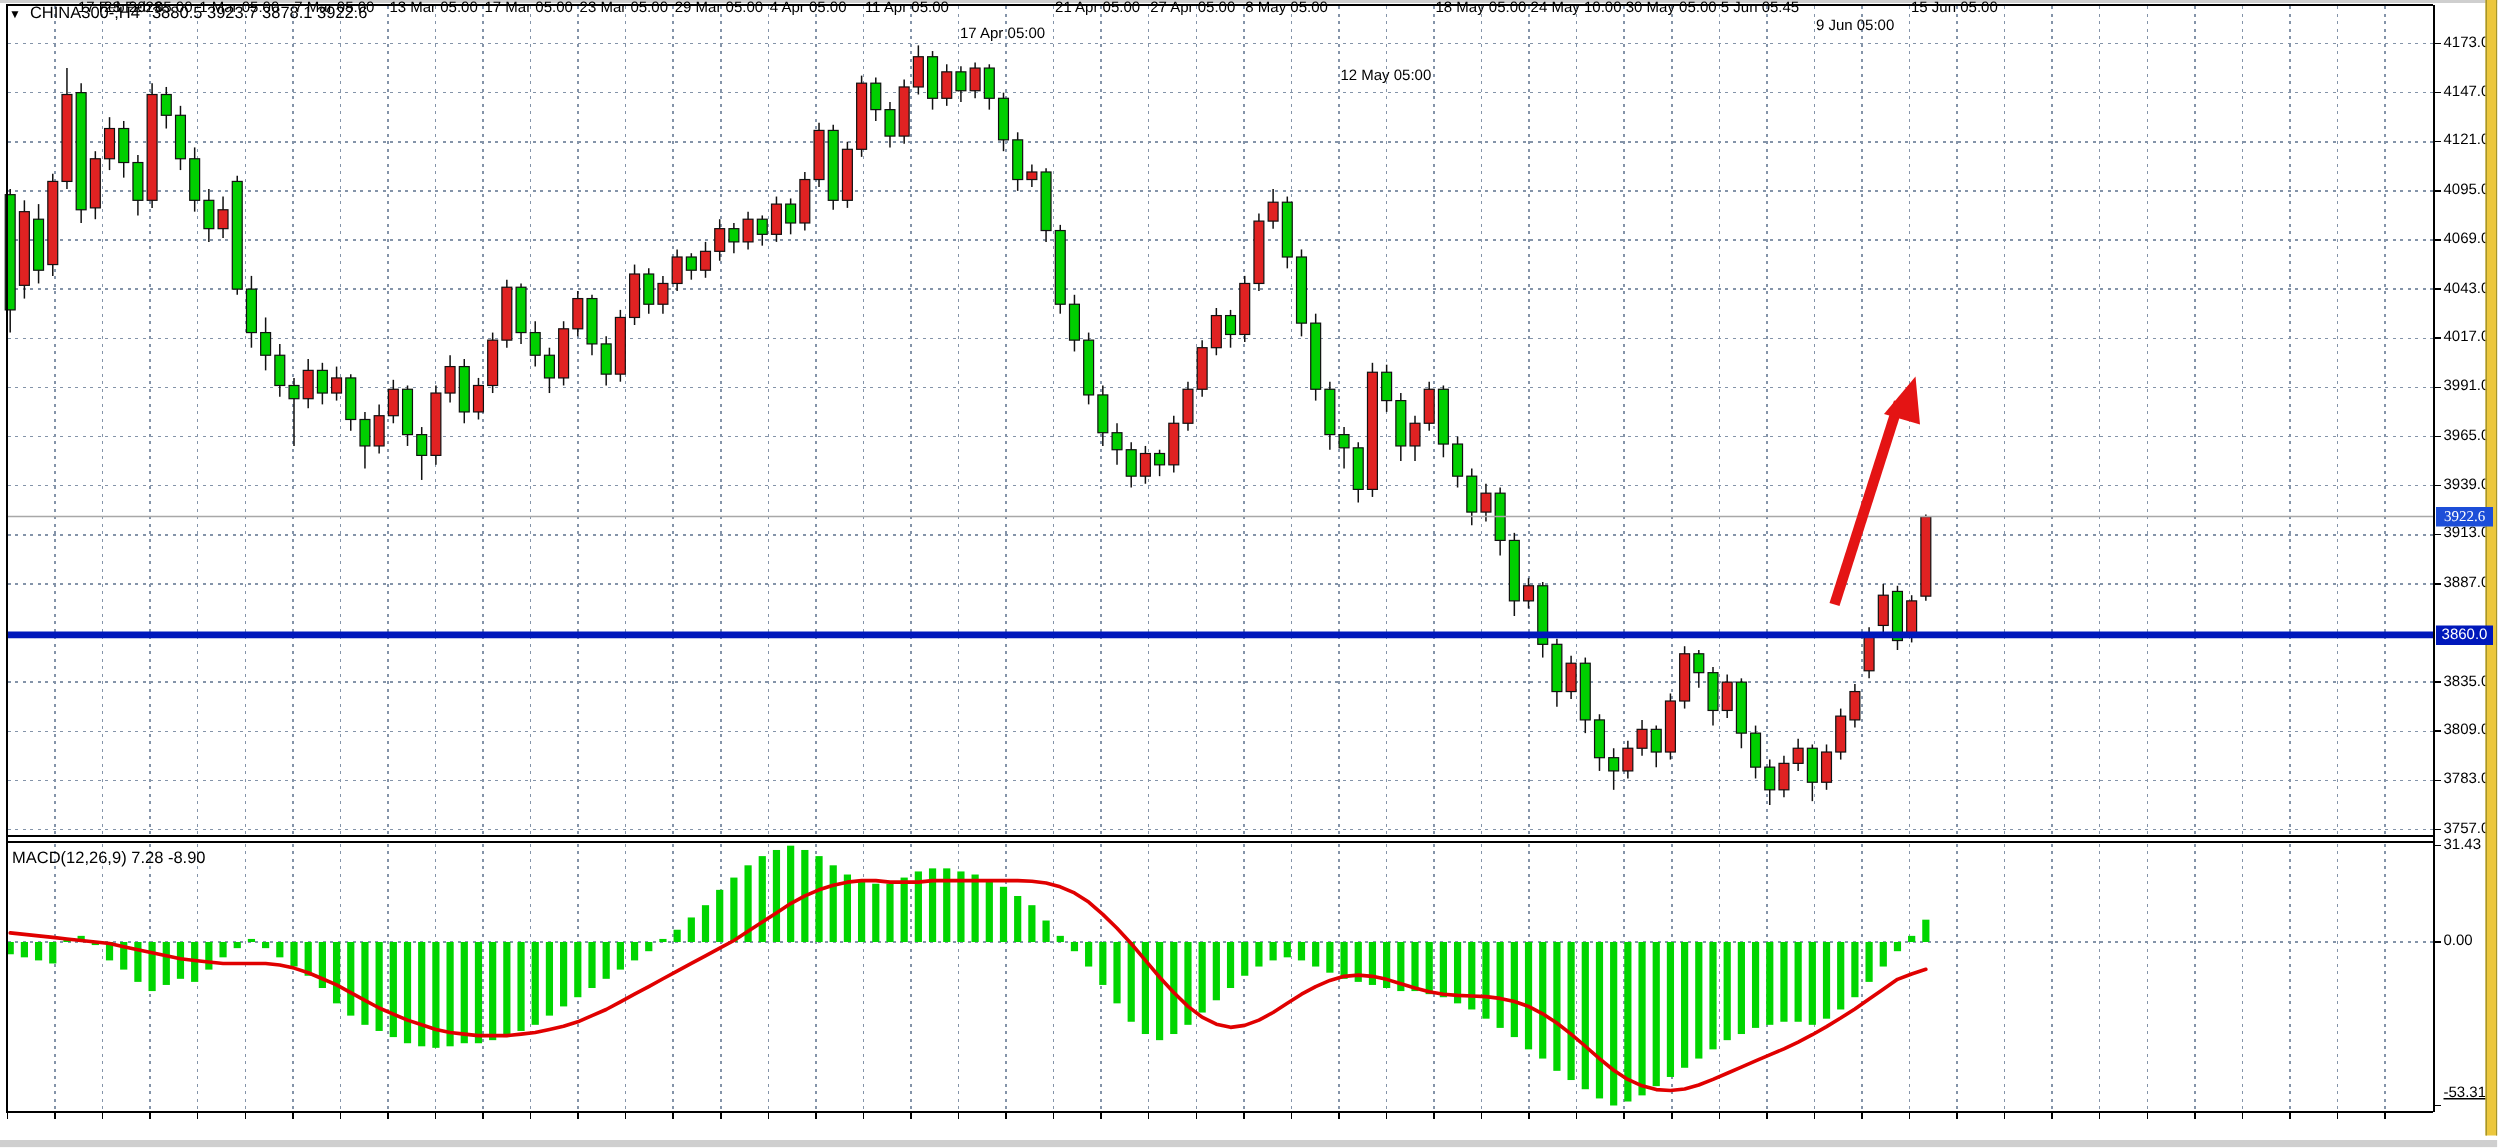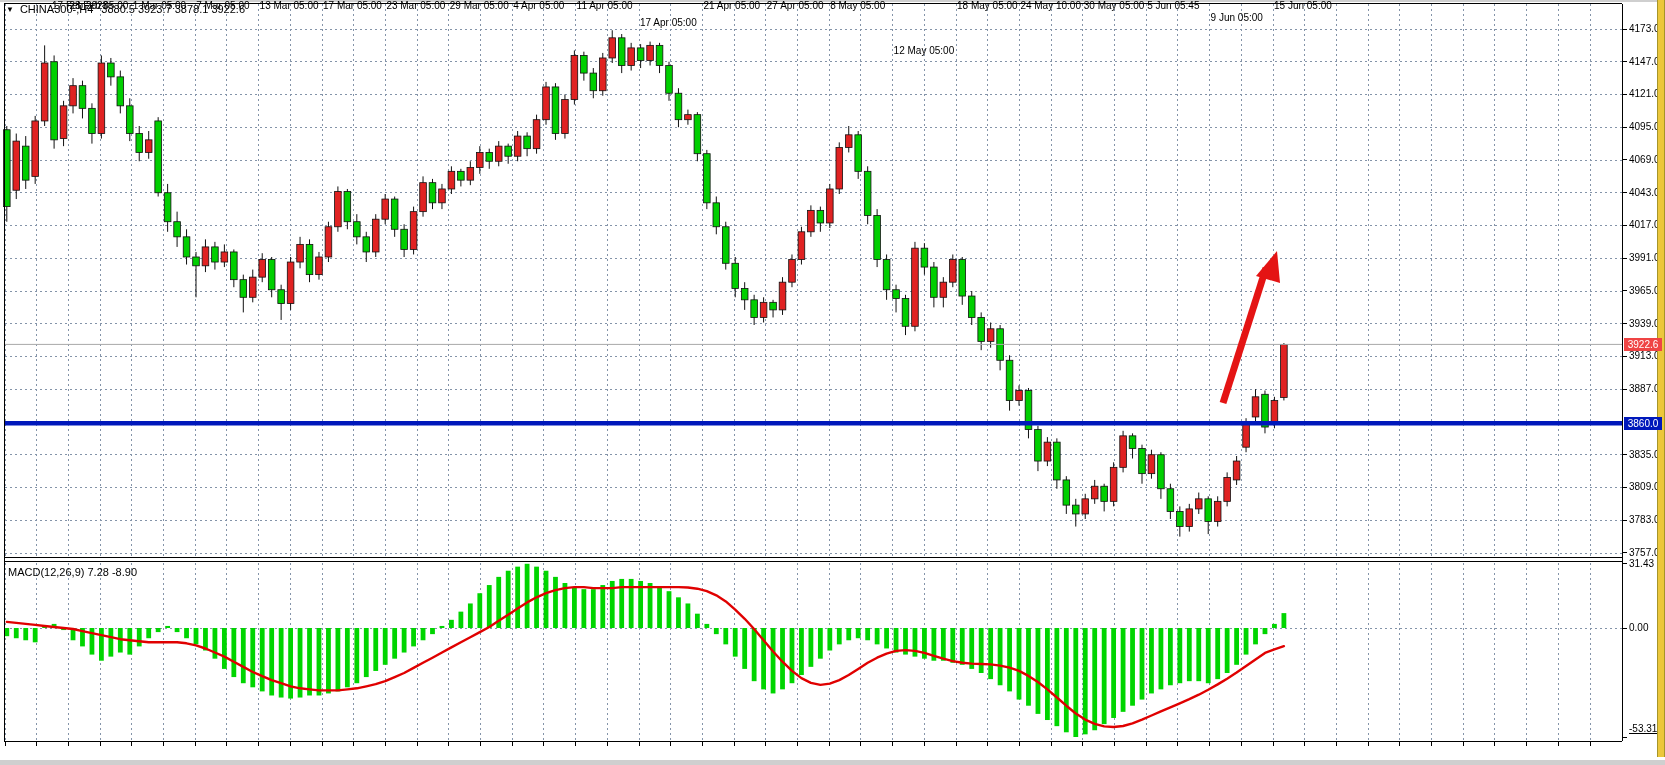--- a/index.html
+++ b/index.html
@@ -7,21 +7,21 @@
        font-family:"Liberation Sans","DejaVu Sans",sans-serif;}
   #plot{position:absolute;left:0;top:0;}
   .titlebar{position:absolute;left:6px;top:3px;height:12px;display:flex;align-items:center;
             font-size:11px;color:#000;white-space:nowrap;z-index:5;}
   .tri{font-size:8px;margin-right:6px;color:#000;cursor:pointer;}
   .tsym{margin-right:8px;}
   .plabel{position:absolute;font-size:10px;line-height:12px;color:#000;white-space:nowrap;}
   .dlabel{position:absolute;top:745px;font-size:10px;line-height:12px;color:#000;white-space:nowrap;}
   .badge{position:absolute;left:1624px;width:38px;font-size:10px;line-height:13px;height:13px;
          color:#fff;text-align:center;z-index:6;}
-  #badge-current{background:#ef4444;}
+  #badge-current{background:#1d4ed8;font-family:Liberation Serif, serif;}
   #badge-hline{background:#0018bb;}
   #macd-label{position:absolute;left:8px;top:566px;font-size:11px;color:#000;z-index:5;}
   .mlabel{position:absolute;font-size:10px;line-height:12px;color:#000;}
   #ystrip{position:absolute;left:1657px;top:0;width:6px;height:757px;background:#ecc73c;
           border-left:1px solid #a6952a;border-right:1px solid #a6952a;}
   .framestrip{position:absolute;left:0;width:1665px;background:#cfcfcf;}
 </style>
 </head>
 <body>
 

